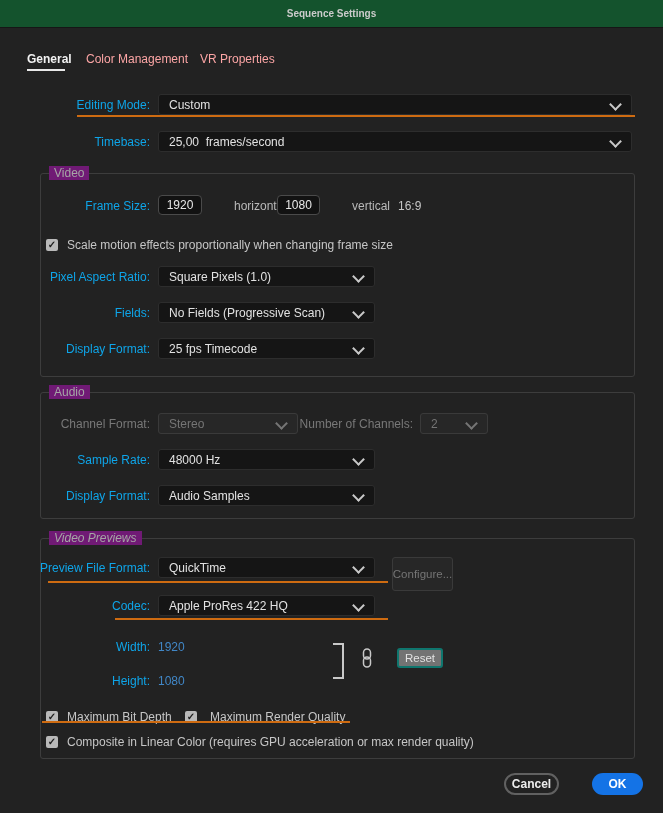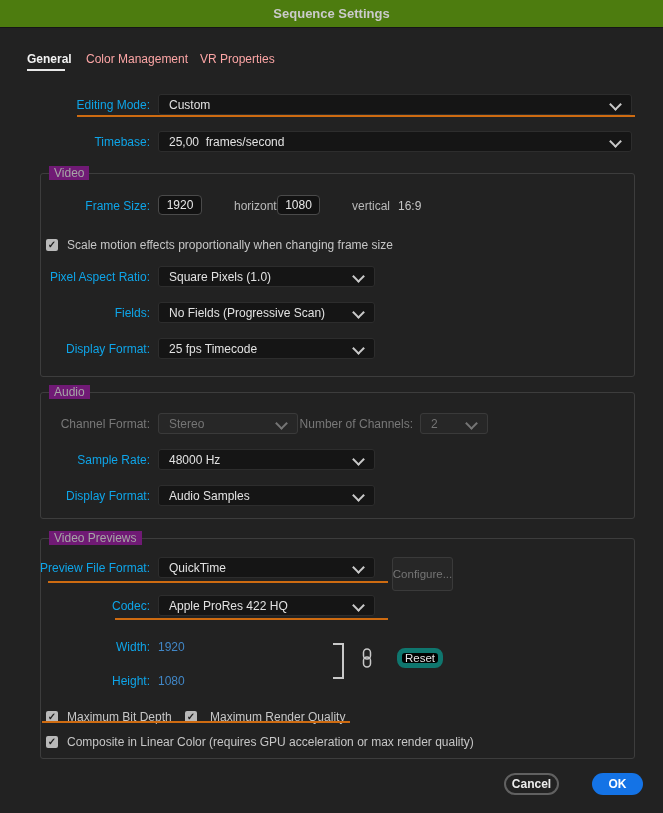--- a/index.html
+++ b/index.html
@@ -5,23 +5,23 @@
   html,body { margin:0; padding:0; background:#000; }
   #dialog {
     position:relative; width:663px; height:813px;
     background:#222222; overflow:hidden;
     font-family:"Liberation Sans", sans-serif;
     font-size:12px; color:#c6c6c6;
     -webkit-font-smoothing:antialiased;
   }
   .titlebar {
     position:absolute; left:0; top:0; width:663px; height:27px;
-    background:#4d7c0f; border-bottom:1px solid #161616;
+    background:#14532d; border-bottom:1px solid #161616;
     display:flex; align-items:center; justify-content:center;
-    font-weight:bold; font-size:13px; color:#cbcbcb;
+    font-weight:bold; font-size:10px; color:#cbcbcb;
   }
   .tab { position:absolute; top:52px; font-size:12px; color:#fca5a5; cursor:default; }
   .tab.active { color:#f2f2f2; font-weight:bold; }
   .tab-underline { position:absolute; top:69px; height:2px; background:#e9e9e9; }
 
   .row { position:absolute; height:21px; display:flex; align-items:center; }
   .lbl { position:absolute; left:0; width:150px; text-align:right; top:50%; transform:translateY(-50%); color:#0ea5e9; }
   .lbl.dim { color:#787878; }
 
   .dd {
@@ -57,22 +57,22 @@
     display:flex; align-items:center; justify-content:center;
     color:#1c1c1c; font-size:10px; font-weight:bold; line-height:12px;
   }
   .cb-lbl { position:absolute; top:50%; transform:translateY(-50%); color:#c6c6c6; }
 
   .accent-line { position:absolute; height:2px; background:#ce6b11; }
 
   .hotval { position:absolute; top:50%; transform:translateY(-50%); color:#4187c7; }
 
   .btn-dark {
-    position:absolute; box-sizing:border-box; background:#000000;
-    border:5px solid #0f766e; border-radius:8px; color:#e3e3e3;
+    position:absolute; box-sizing:border-box; background:#737373;
+    border:2px solid #0f766e; border-radius:3px; color:#e3e3e3;
     display:flex; align-items:center; justify-content:center; font-size:11.5px;
   }
   .btn-disabled {
     position:absolute; box-sizing:border-box; background:#272727;
     border:1px solid #3a3a3a; border-radius:3px; color:#757575;
     display:flex; align-items:center; justify-content:center; font-size:11.5px;
   }
   .pill {
     position:absolute; box-sizing:border-box; border-radius:12px; height:22px;
     display:flex; align-items:center; justify-content:center;
@@ -191,21 +191,21 @@
   </div>
 
   <div class="row" style="left:0; top:485px; width:633px;">
     <span class="lbl">Display Format:</span>
     <div class="dd" style="left:158px; width:217px;">
       <span class="dd-text">Audio Samples</span>
       <span class="chev"></span>
     </div>
   </div>
 
-  <div class="group" style="left:40px; top:538px; width:593px; height:219px;">
+  <div class="group" style="left:40px; top:538px; width:593px; height:219px;font-style:italic;">
     <span class="legend">Video Previews</span>
   </div>
 
   <div class="row" style="left:0; top:557px; width:633px;">
     <span class="lbl">Preview File Format:</span>
     <div class="dd" style="left:158px; width:217px;">
       <span class="dd-text">QuickTime</span>
       <span class="chev"></span>
     </div>
     <div class="btn-disabled" style="left:392px; top:0; width:61px; height:34px;">

